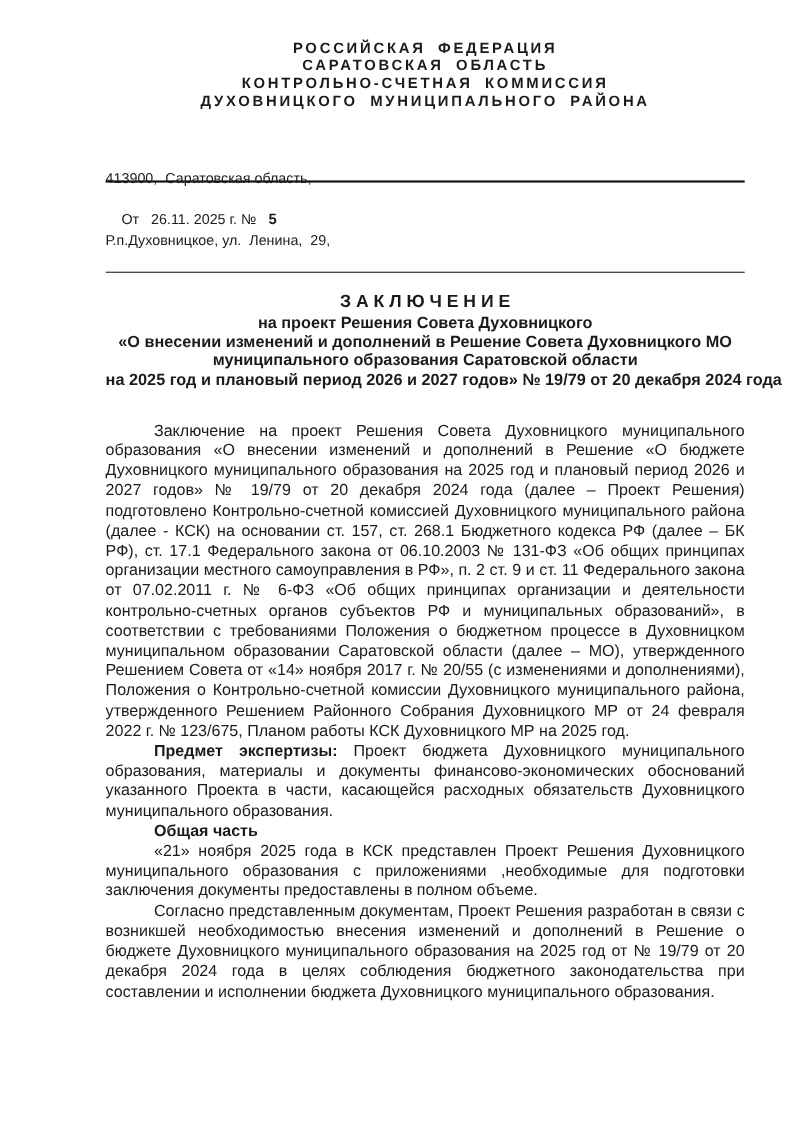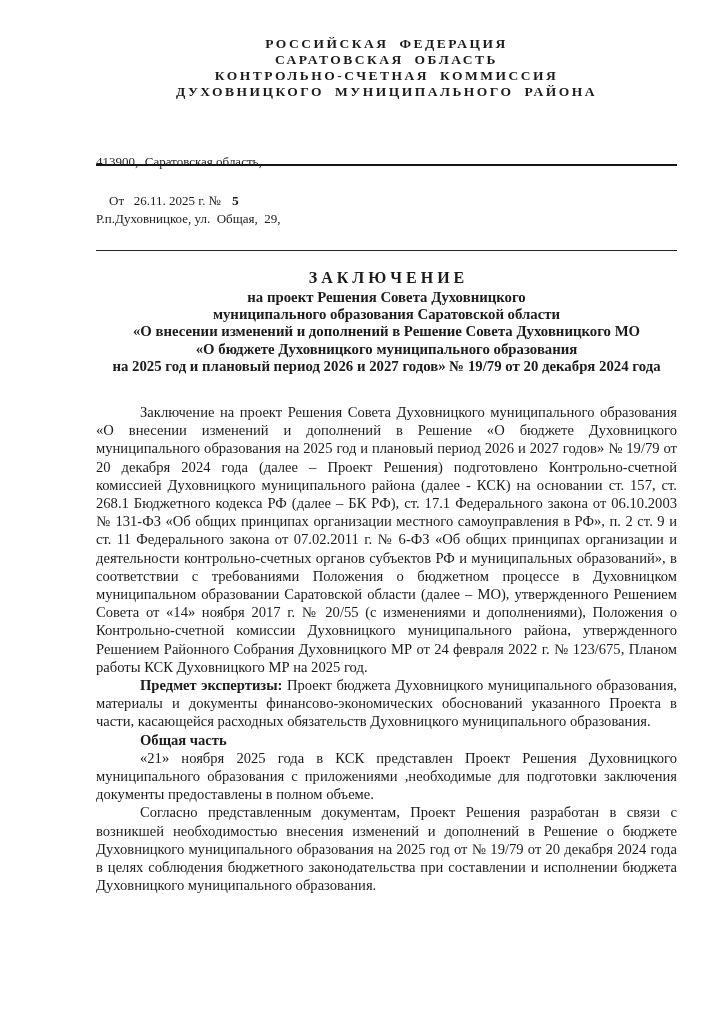--- a/index.html
+++ b/index.html
@@ -2,21 +2,21 @@
 <html lang="ru"><head>
 <meta charset="utf-8">
 <style>
   html,body { margin:0; padding:0; background:#ffffff; }
   .page {
     position:relative;
     width:723px; height:1023px;
     box-sizing:border-box;
     background:#ffffff;
     color:#1b1b1b;
-    font-family:Liberation Serif, serif;
+    font-family:Liberation Sans, sans-serif;
     padding:36px 46px 16px 96px;
     overflow:hidden;
   }
   
   .letterhead {
     text-align:center;
     font-weight:bold;
     font-size:13.5px;
     line-height:16px;
     letter-spacing:2.5px;
@@ -87,38 +87,37 @@
   <div class="letterhead">
     <div>РОССИЙСКАЯ ФЕДЕРАЦИЯ</div>
     <div>САРАТОВСКАЯ ОБЛАСТЬ</div>
     <div>КОНТРОЛЬНО-СЧЕТНАЯ КОММИССИЯ</div>
     <div>ДУХОВНИЦКОГО МУНИЦИПАЛЬНОГО РАЙОНА</div>
   </div>
 
   <div class="contact">
     <div class="address">
       <div>413900,  Саратовская область,</div>
-      <div>Р.п.Духовницкое, ул.  Общая,  29,</div>
+      <div>Р.п.Духовницкое, ул.  Ленина,  29,</div>
     </div>
   </div>
 
   <hr class="rule rule-thick">
 
   <div class="ref-line">
     <span>От   26.11. 2025 г. №</span><b class="ref-num">5</b>
   </div>
 
   <hr class="rule rule-thin">
 
   <div class="title-block">
     <div class="title-main">З А К Л Ю Ч Е Н И Е</div>
     <div class="title-line">на проект Решения Совета Духовницкого</div>
+    <div class="title-line">«О внесении изменений и дополнений в Решение Совета Духовницкого МО</div>
     <div class="title-line">муниципального образования Саратовской области</div>
-    <div class="title-line">«О внесении изменений и дополнений в Решение Совета Духовницкого МО</div>
-    <div class="title-line">«О бюджете Духовницкого муниципального образования</div>
     <div class="title-line">на 2025 год и плановый период 2026 и 2027 годов» № 19/79 от 20 декабря 2024 года</div>
   </div>
 
   <div class="doc-body">
     <p>Заключение на проект Решения Совета Духовницкого муниципального образования «О внесении изменений и дополнений в Решение «О бюджете Духовницкого муниципального образования на 2025 год и плановый период 2026 и 2027 годов» № 19/79 от 20 декабря 2024 года (далее – Проект Решения) подготовлено Контрольно-счетной комиссией Духовницкого муниципального района (далее - КСК) на основании ст. 157, ст. 268.1 Бюджетного кодекса РФ (далее – БК РФ), ст. 17.1 Федерального закона от 06.10.2003 № 131-ФЗ «Об общих принципах организации местного самоуправления в РФ», п. 2 ст. 9 и ст. 11 Федерального закона от 07.02.2011 г. № 6-ФЗ «Об общих принципах организации и деятельности контрольно-счетных органов субъектов РФ и муниципальных образований», в соответствии с требованиями Положения о бюджетном процессе в Духовницком муниципальном образовании Саратовской области (далее – МО), утвержденного Решением Совета от «14» ноября 2017 г. № 20/55 (с изменениями и дополнениями), Положения о Контрольно-счетной комиссии Духовницкого муниципального района, утвержденного Решением Районного Собрания Духовницкого МР от 24 февраля 2022 г. № 123/675, Планом работы КСК Духовницкого МР на 2025 год.</p>
 
 
     <p class="gap"><b class="inline-label">Предмет экспертизы:</b><span> Проект бюджета Духовницкого муниципального образования, материалы и документы финансово-экономических обоснований указанного Проекта в части, касающейся расходных обязательств Духовницкого муниципального образования.</span></p>
 
     <p class="gap section-heading">Общая часть</p>

